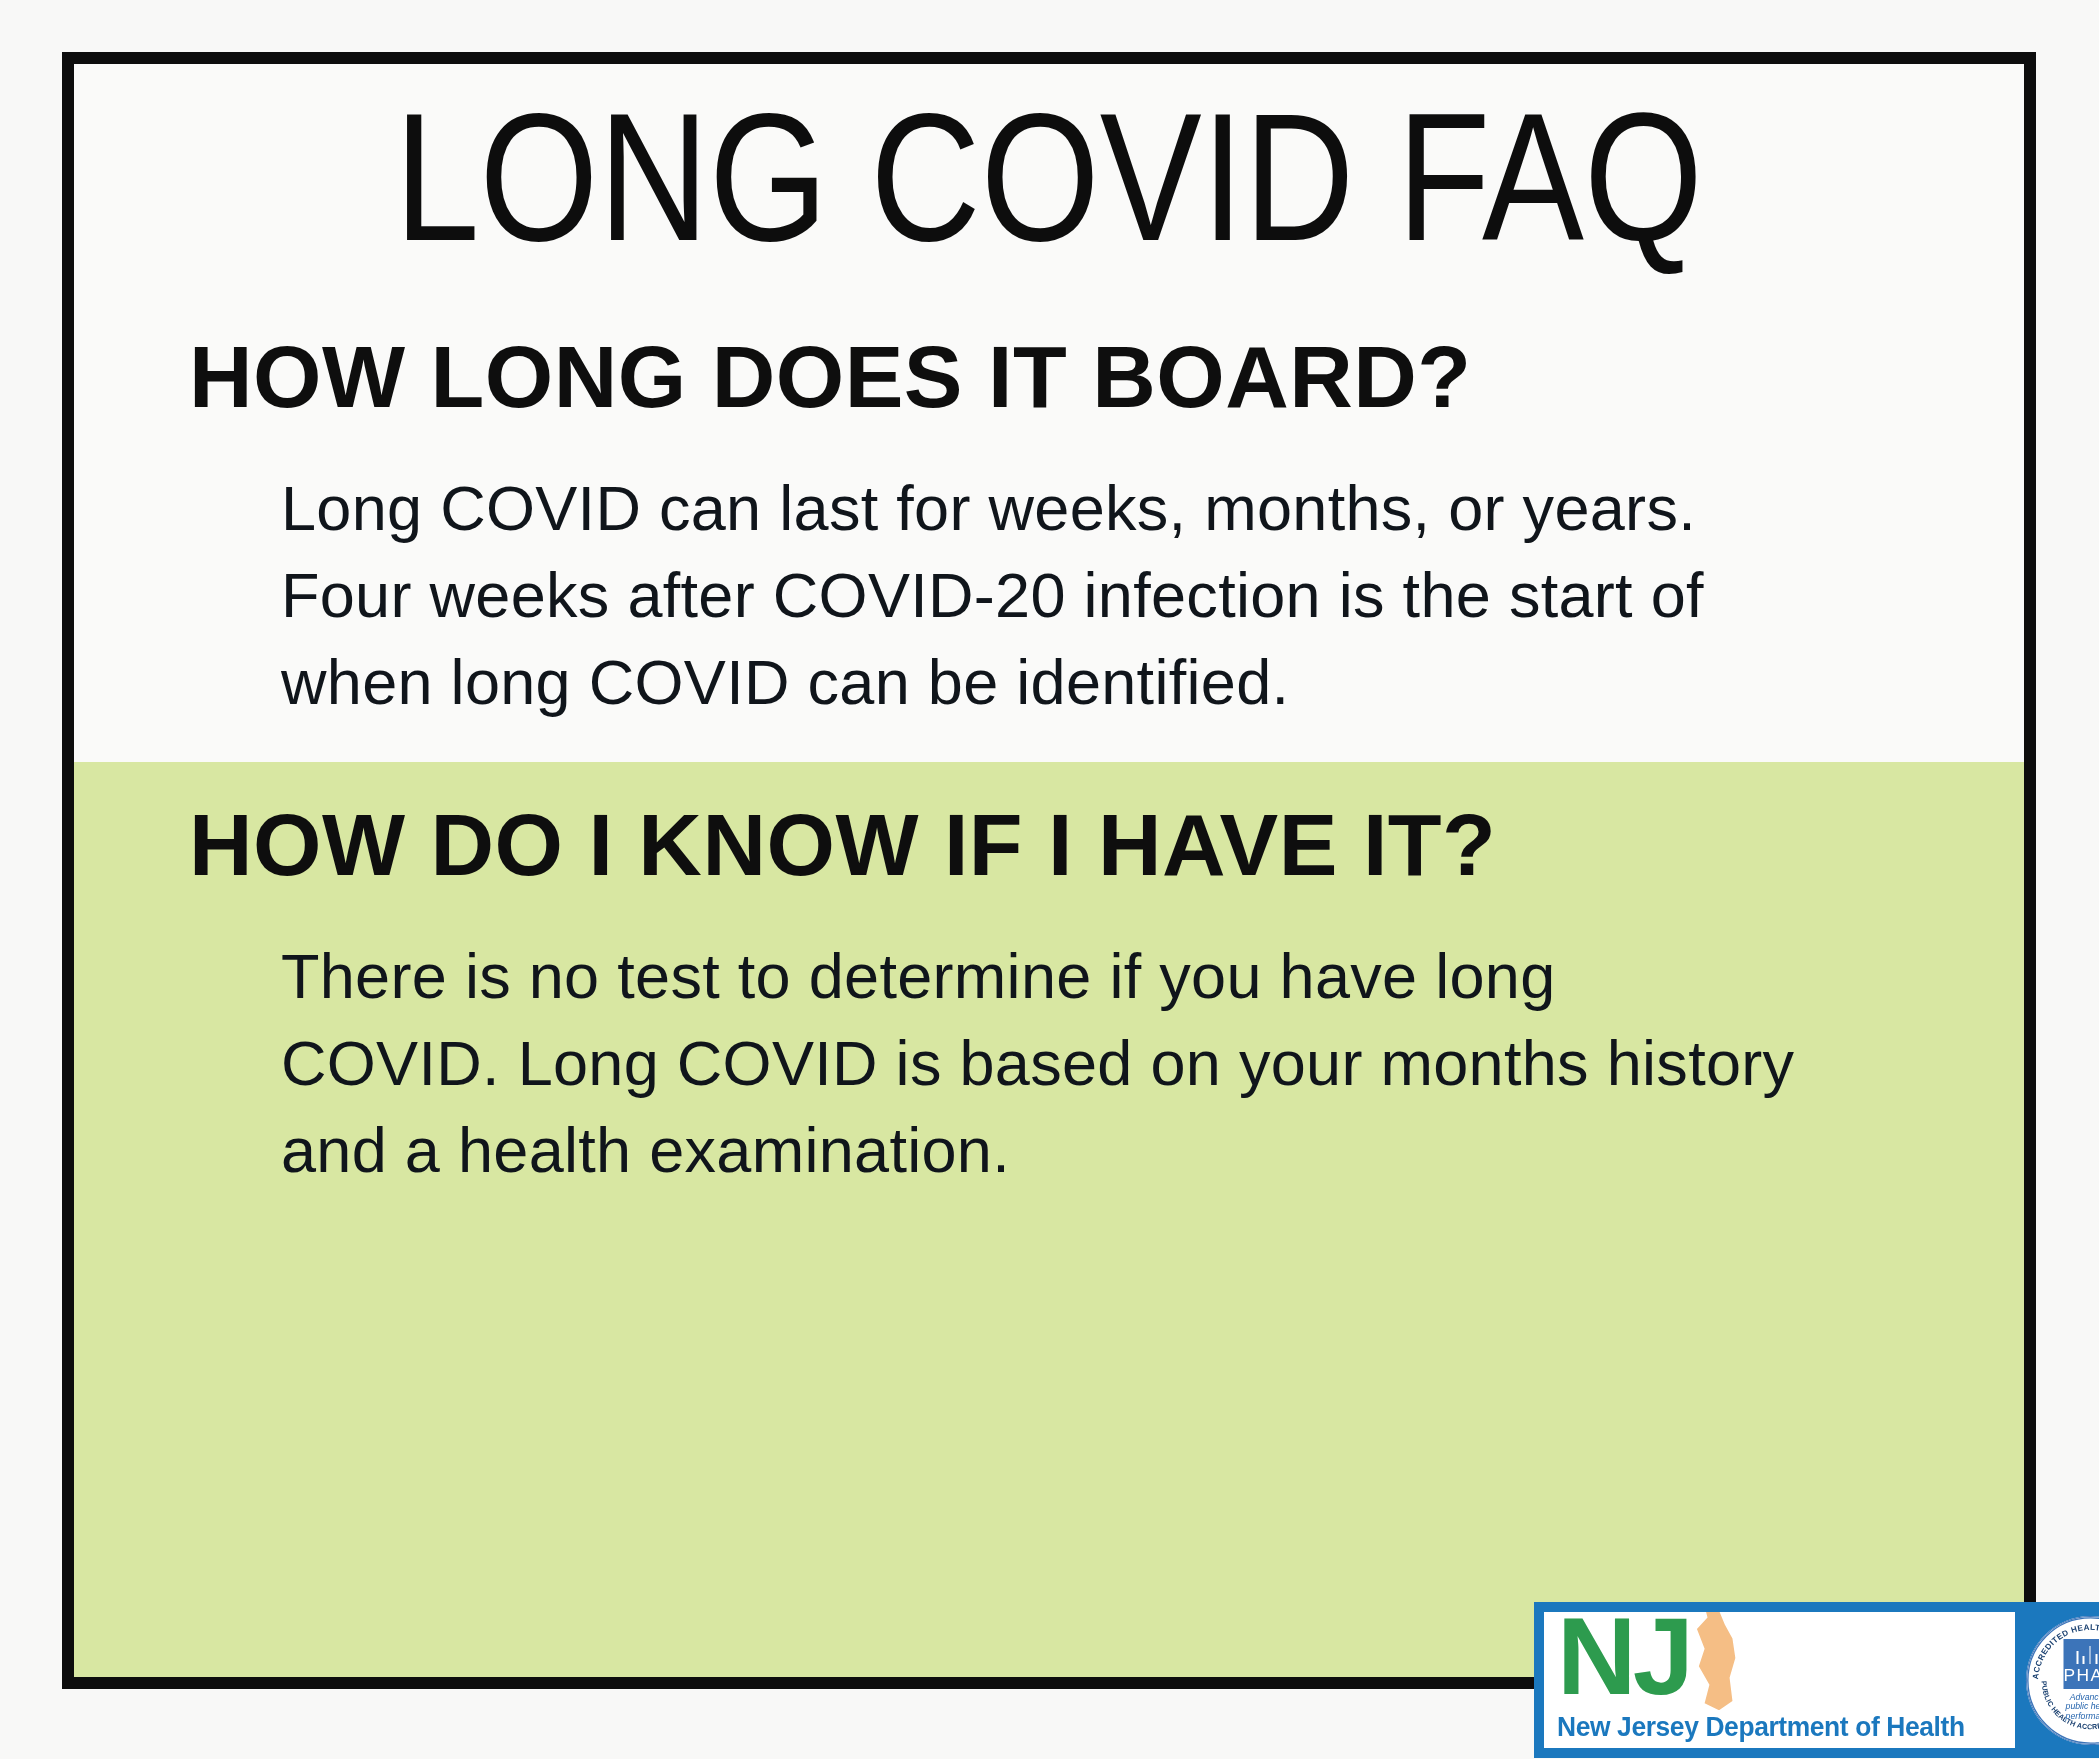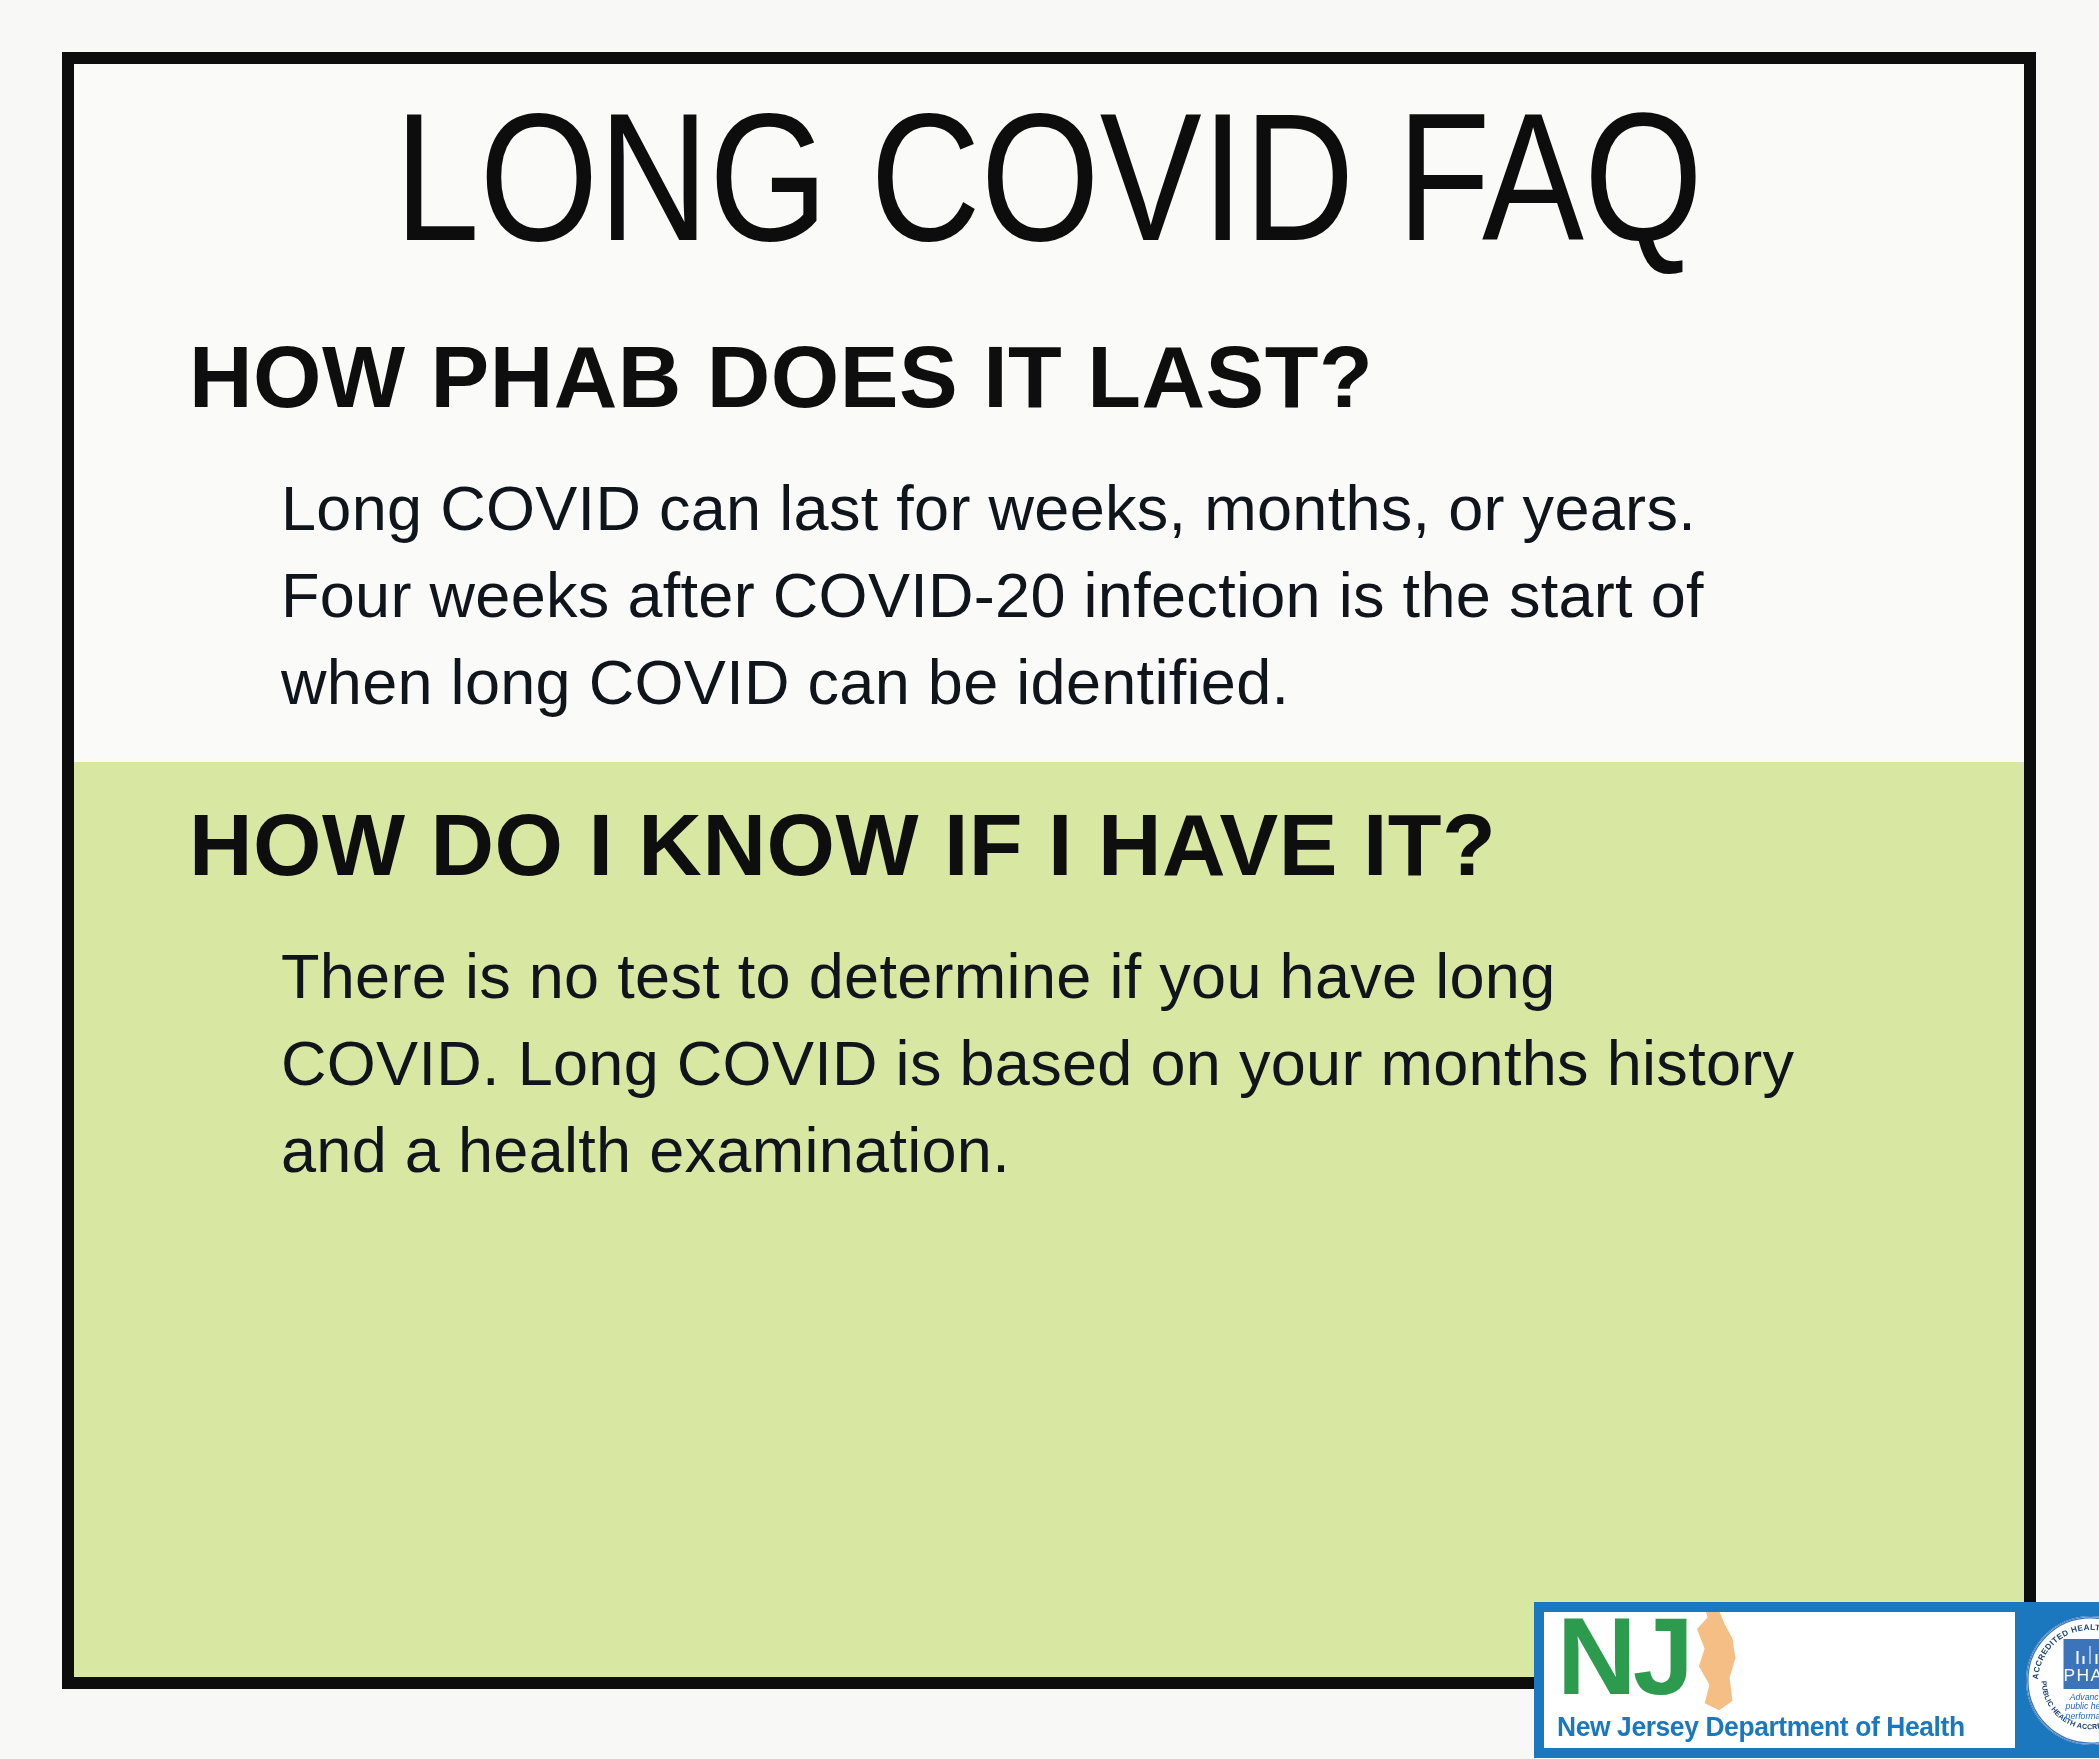--- a/index.html
+++ b/index.html
@@ -131,21 +131,21 @@
 <body>
 
 <div class="card">
 
   <div class="title-block">
     <h1 class="poster-title">LONG COVID FAQ</h1>
   </div>
 
 
   <section class="sec sec-white">
-    <h2>HOW PHAB DOES IT LAST?</h2>
+    <h2>HOW LONG DOES IT BOARD?</h2>
     <p>Long COVID can last for weeks, months, or years.
 Four weeks after COVID-20 infection is the start of
 when long COVID can be identified.</p>
   </section>
 
   <section class="sec sec-green">
     <h2>HOW DO I KNOW IF I HAVE IT?</h2>
     <p>There is no test to determine if you have long
 COVID. Long COVID is based on your months history
 and a health examination.</p>

